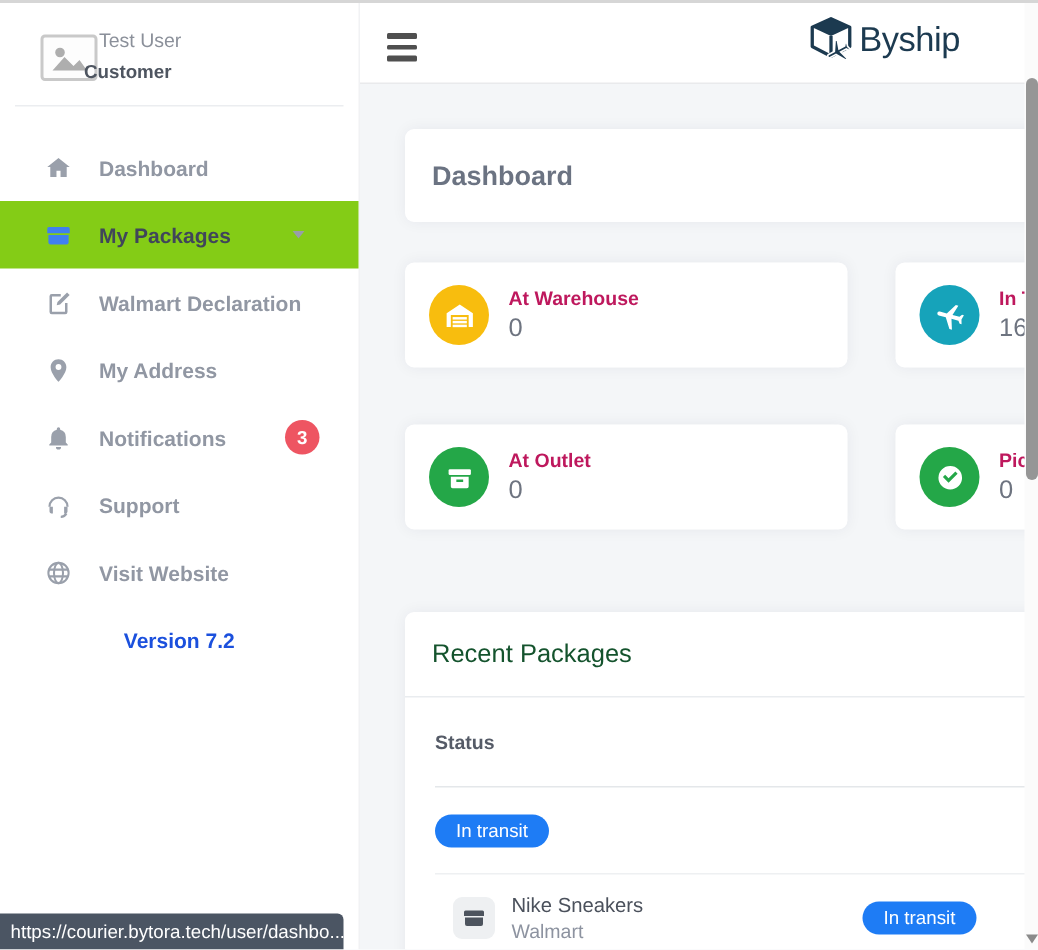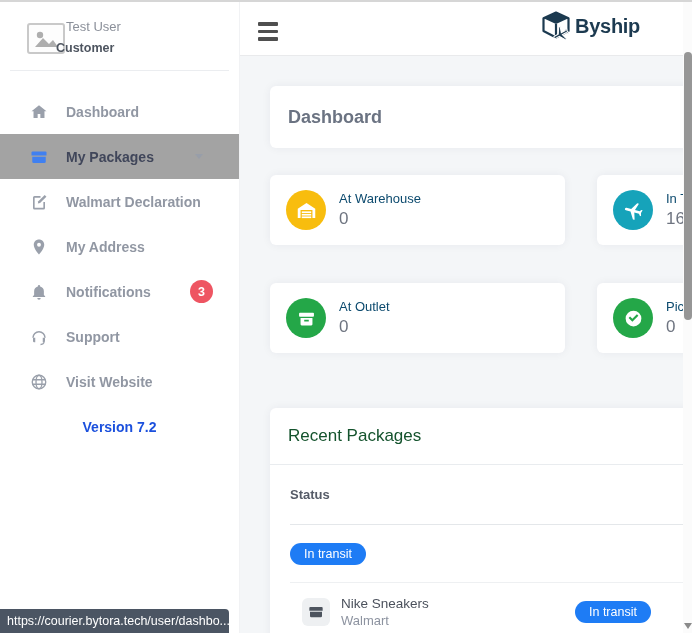--- a/index.html
+++ b/index.html
@@ -27,21 +27,21 @@
   .user-name { position:absolute; left:66px; top:17px; font-size:13px; color:#8b909a; }
   .user-role { position:absolute; left:56px; top:39px; font-size:12.5px; font-weight:700; color:#4e5560; }
   .side-divider { margin:0 10px; border-bottom:1px solid #ebedf0; }
 
   .nav { margin-top:18px; list-style:none; }
   .nav-item {
     height:45px; display:flex; align-items:center; padding-left:30px;
     font-size:14px; font-weight:600; color:#9197a3; cursor:pointer;
   }
   .nav-item .nav-icon { width:18px; height:18px; margin-right:18px; color:#9aa0ab; flex:0 0 18px; }
-  .nav-item.active { background:#a3a3a3; color:#40465a; }
+  .nav-item.active { background:#84cc16; color:#40465a; }
   .nav-item.active .nav-icon { color:#4080f0; }
   .caret {
     margin-left:auto; margin-right:36px; width:0; height:0;
     border-left:4.5px solid transparent; border-right:4.5px solid transparent;
     border-top:5.5px solid #989ea9;
   }
   .notif-badge {
     margin-left:auto; margin-right:26px; width:23px; height:23px; border-radius:50%;
     color:#ffffff; font-size:12.5px; font-weight:600;
     display:flex; align-items:center; justify-content:center;
@@ -50,21 +50,21 @@
 
   
   .header {
     position:absolute; left:240px; top:2px; width:452px; height:54px;
     background:#ffffff; border-bottom:1px solid #e9eaec; z-index:5;
   }
   .hamburger { position:absolute; left:18px; top:20px; width:20px; cursor:pointer; }
   .hamburger span { display:block; width:20px; height:3.5px; background:#4f4f4f; border-radius:1px; margin-bottom:4px; }
   .brand { position:absolute; right:52px; top:8px; display:flex; align-items:center; cursor:pointer; }
   .brand-icon { width:32px; height:32px; margin-right:3px; }
-  .brand-text { font-size:20px; font-weight:700; color:#1c3a50; letter-spacing:-0.3px; }
+  .brand-text { font-size:23px; font-weight:400; color:#1c3a50; letter-spacing:-0.3px; }
 
   
   .main {
     position:absolute; left:240px; top:56px; width:452px; height:577px;
     background:#f4f6f8; overflow:hidden;
   }
   .main-inner { position:absolute; left:30px; top:30px; width:640px; }
   .card {
     background:#ffffff; border-radius:6px;
     box-shadow:0 0 10px rgba(28,39,60,0.06);
@@ -72,21 +72,21 @@
   .page-title-card { width:640px; height:62px; display:flex; align-items:center; padding-left:18px; margin-bottom:27px; }
   .page-title { font-size:18px; font-weight:600; color:#6b7382; }
 
   .stats-grid { display:grid; grid-template-columns:295px 295px; column-gap:32px; row-gap:38px; }
   .stat-card { width:295px; height:70px; display:flex; align-items:center; padding-left:16px; }
   .stat-icon {
     width:40px; height:40px; border-radius:50%; flex:0 0 40px;
     display:flex; align-items:center; justify-content:center; color:#ffffff;
   }
   .stat-text { margin-left:13px; white-space:nowrap; }
-  .stat-label { font-size:13px; font-weight:400; color:#0c4a6e; margin-bottom:3px; }
+  .stat-label { font-size:13px; font-weight:700; color:#be185d; margin-bottom:3px; }
   .stat-value { font-size:17px; color:#6e7480; }
 
   .recent-card { margin-top:55px; width:640px; height:300px; }
   .recent-title-row { height:57px; display:flex; align-items:center; padding-left:18px; border-bottom:1px solid #e9ecef; }
   .recent-title { font-size:17px; color:#14532d; }
   .table { margin:0 20px; }
   .t-head { display:flex; align-items:center; height:60px; border-bottom:1px solid #e4e7ea;
             font-size:13px; font-weight:700; color:#555b67; }
   .col-package { width:285px; padding-left:12px; }
   .col-status { flex:1; }

